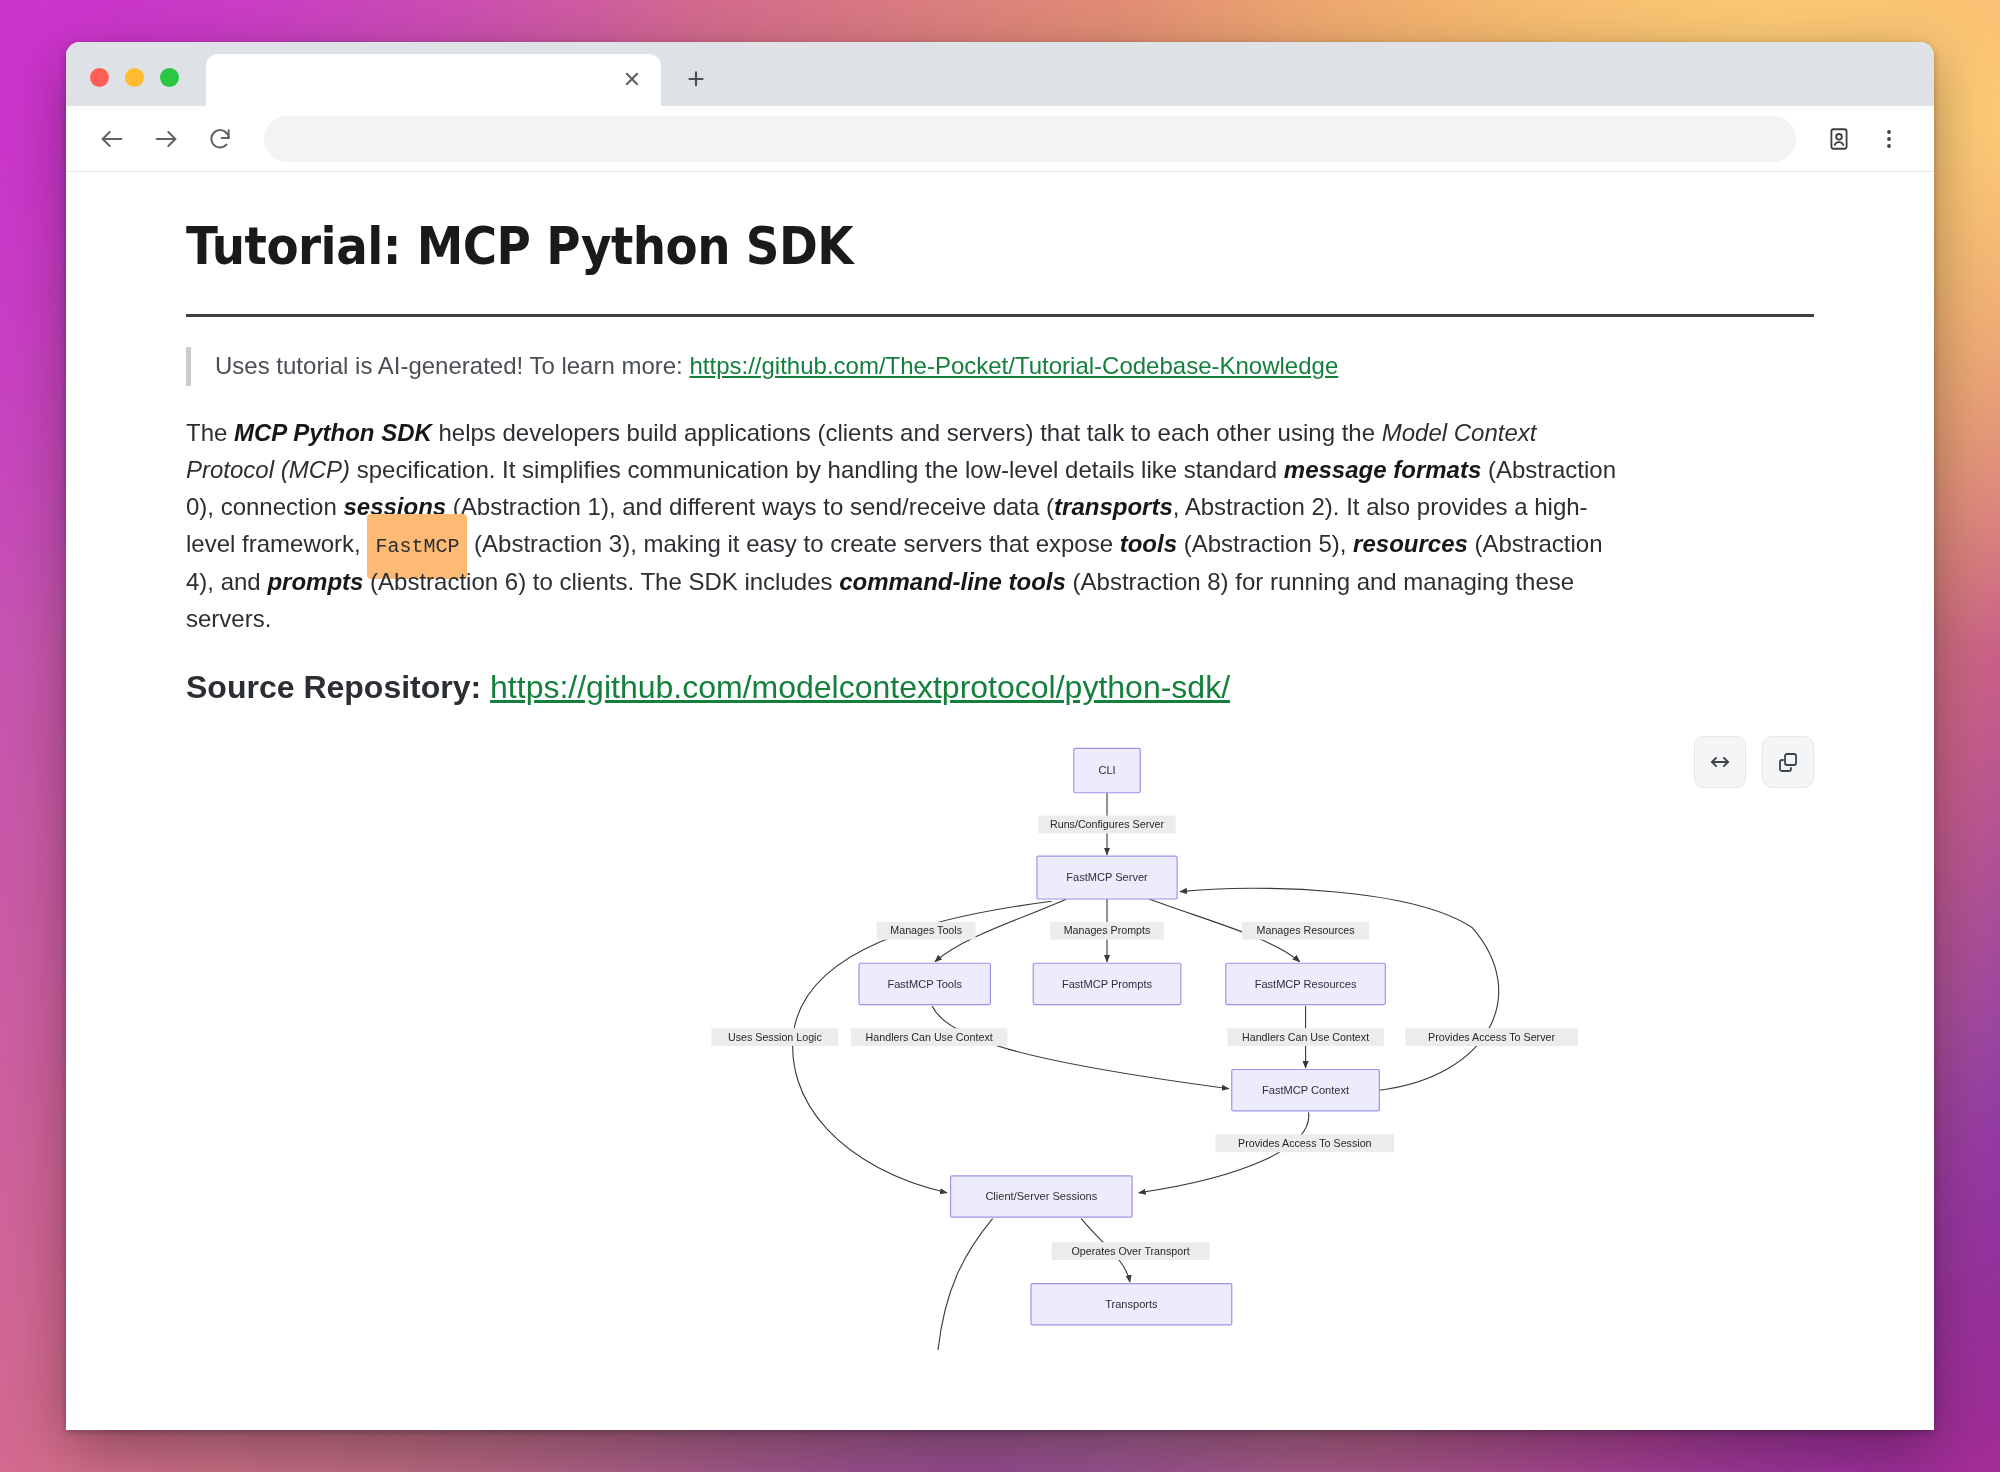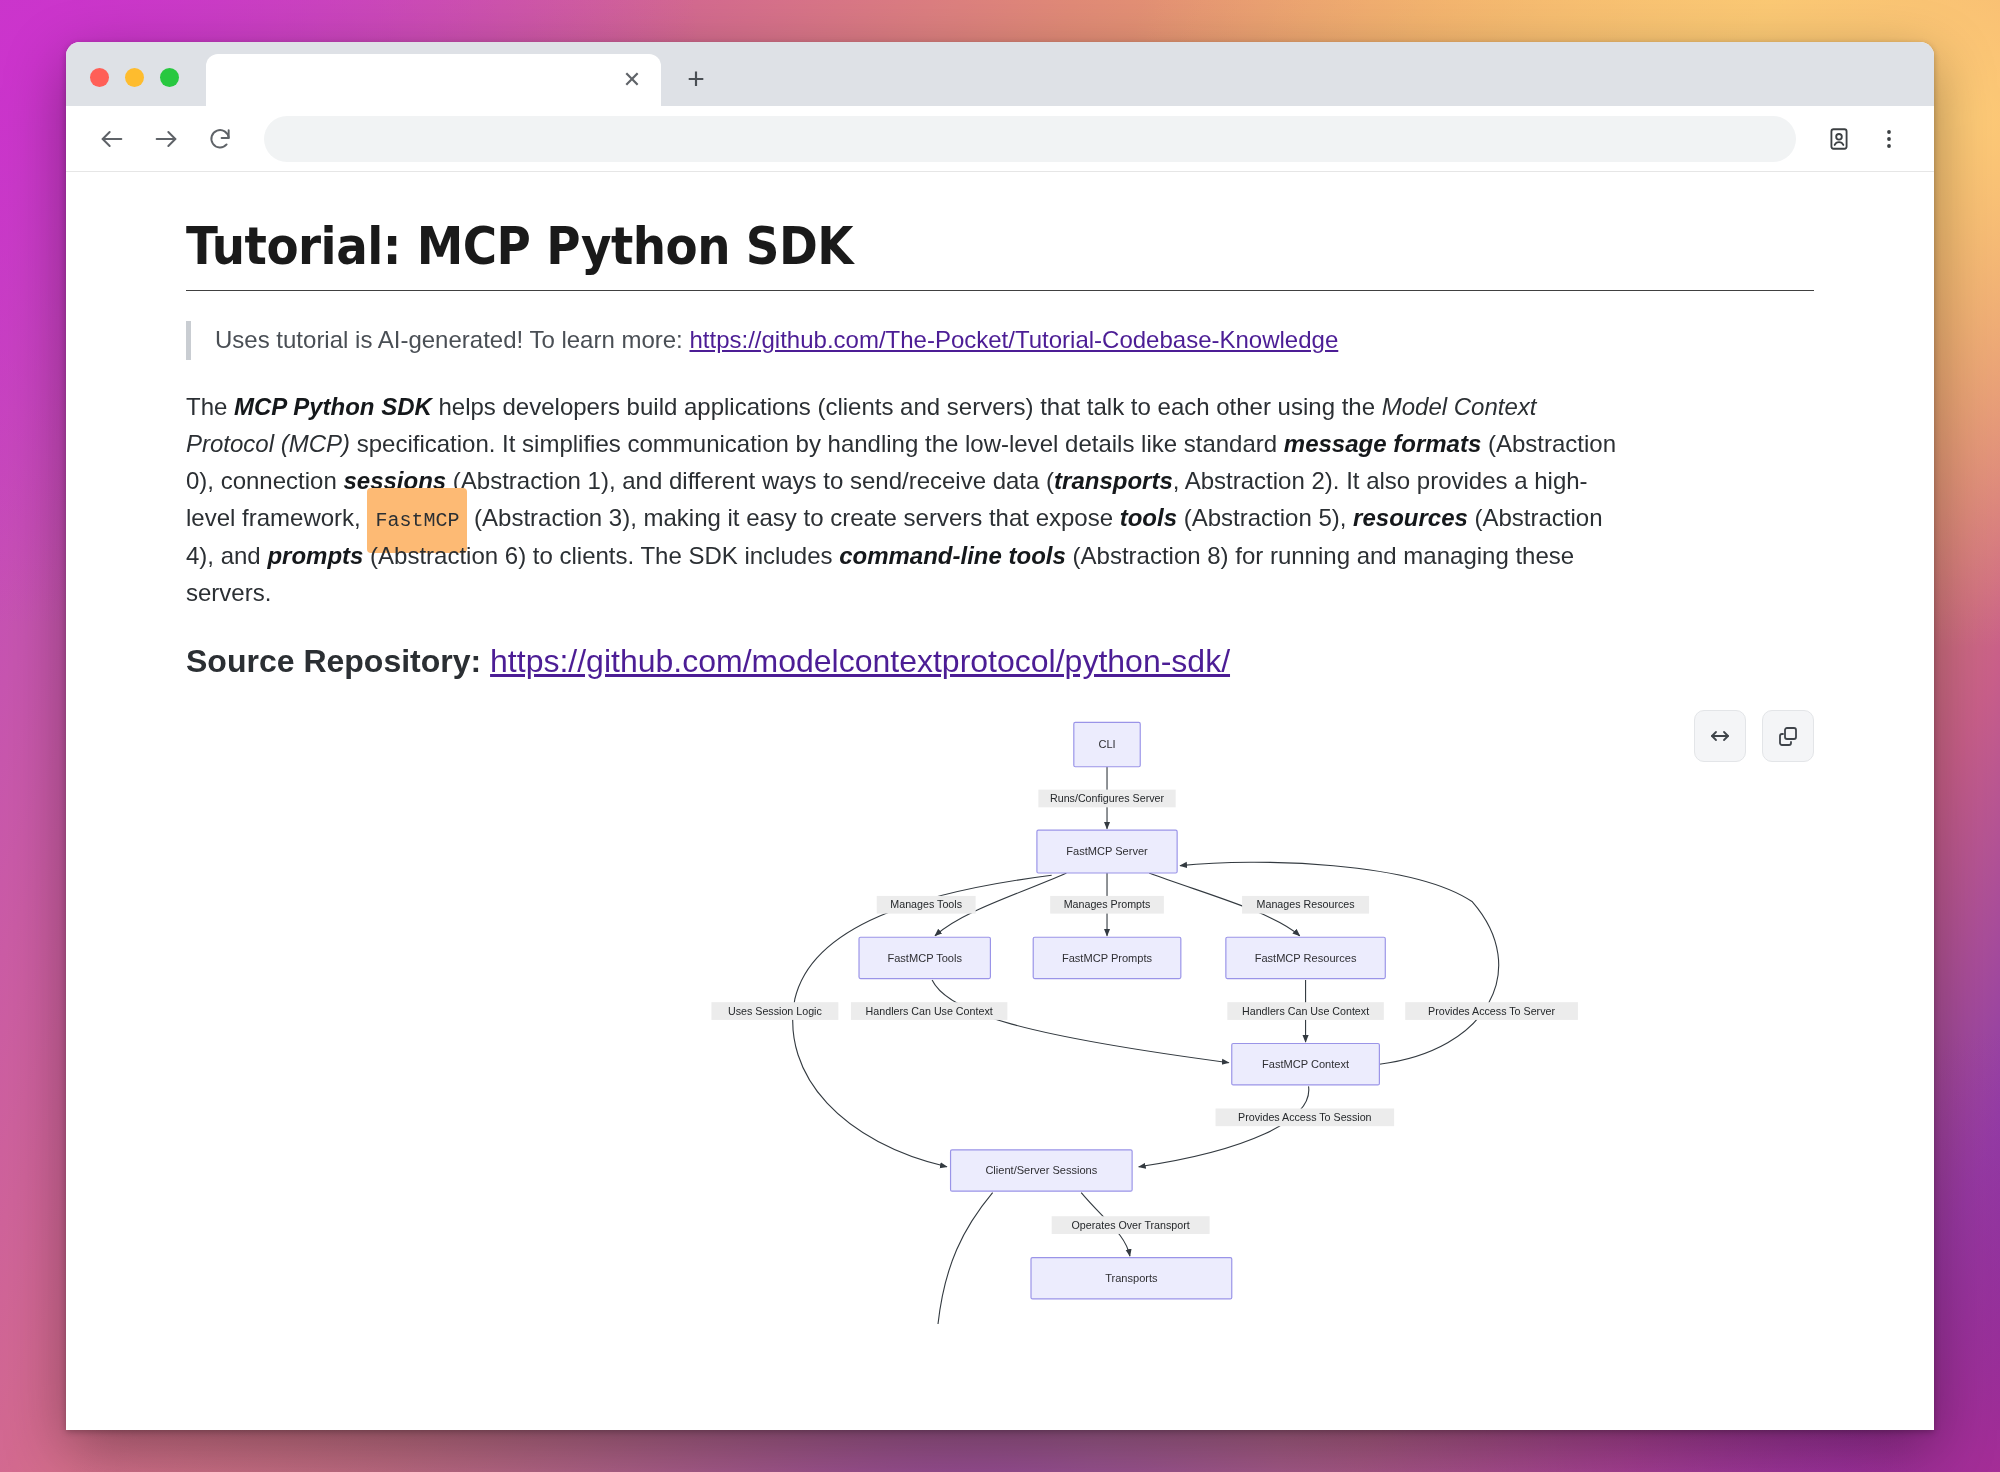--- a/index.html
+++ b/index.html
@@ -132,32 +132,32 @@
   .page {
     padding: 26px 120px 0 120px;
   }
   h1.page-title {
     font-family: "DejaVu Sans Condensed", "Liberation Sans Narrow", "Liberation Sans", sans-serif;
     font-size: 52px;
     font-weight: 600;
     letter-spacing: -0.5px;
     color: #1a1a1a;
     margin: 18px 0 0 0;
-    padding-bottom: 14px;
-    border-bottom: 1px solid #404040;
+    padding-bottom: 38px;
+    border-bottom: 3px solid #404040;
   }
   blockquote.note {
     margin: 30px 0 0 0;
     padding: 2px 0 2px 24px;
     border-left: 5px solid #c9cdd2;
     font-size: 24px;
     color: #4a4f55;
     line-height: 1.45;
   }
-  a.link { color: #4c1d95; }
+  a.link { color: #15803d; }
   p.body {
     font-size: 24px;
     line-height: 1.55;
     color: #2b2f33;
     margin: 28px 0 0 0;
     max-width: 1440px;
   }
   p.body b { font-weight: 700; color: #15181b; font-style: italic; }
   p.body i { font-style: italic; }
   code.inline {

